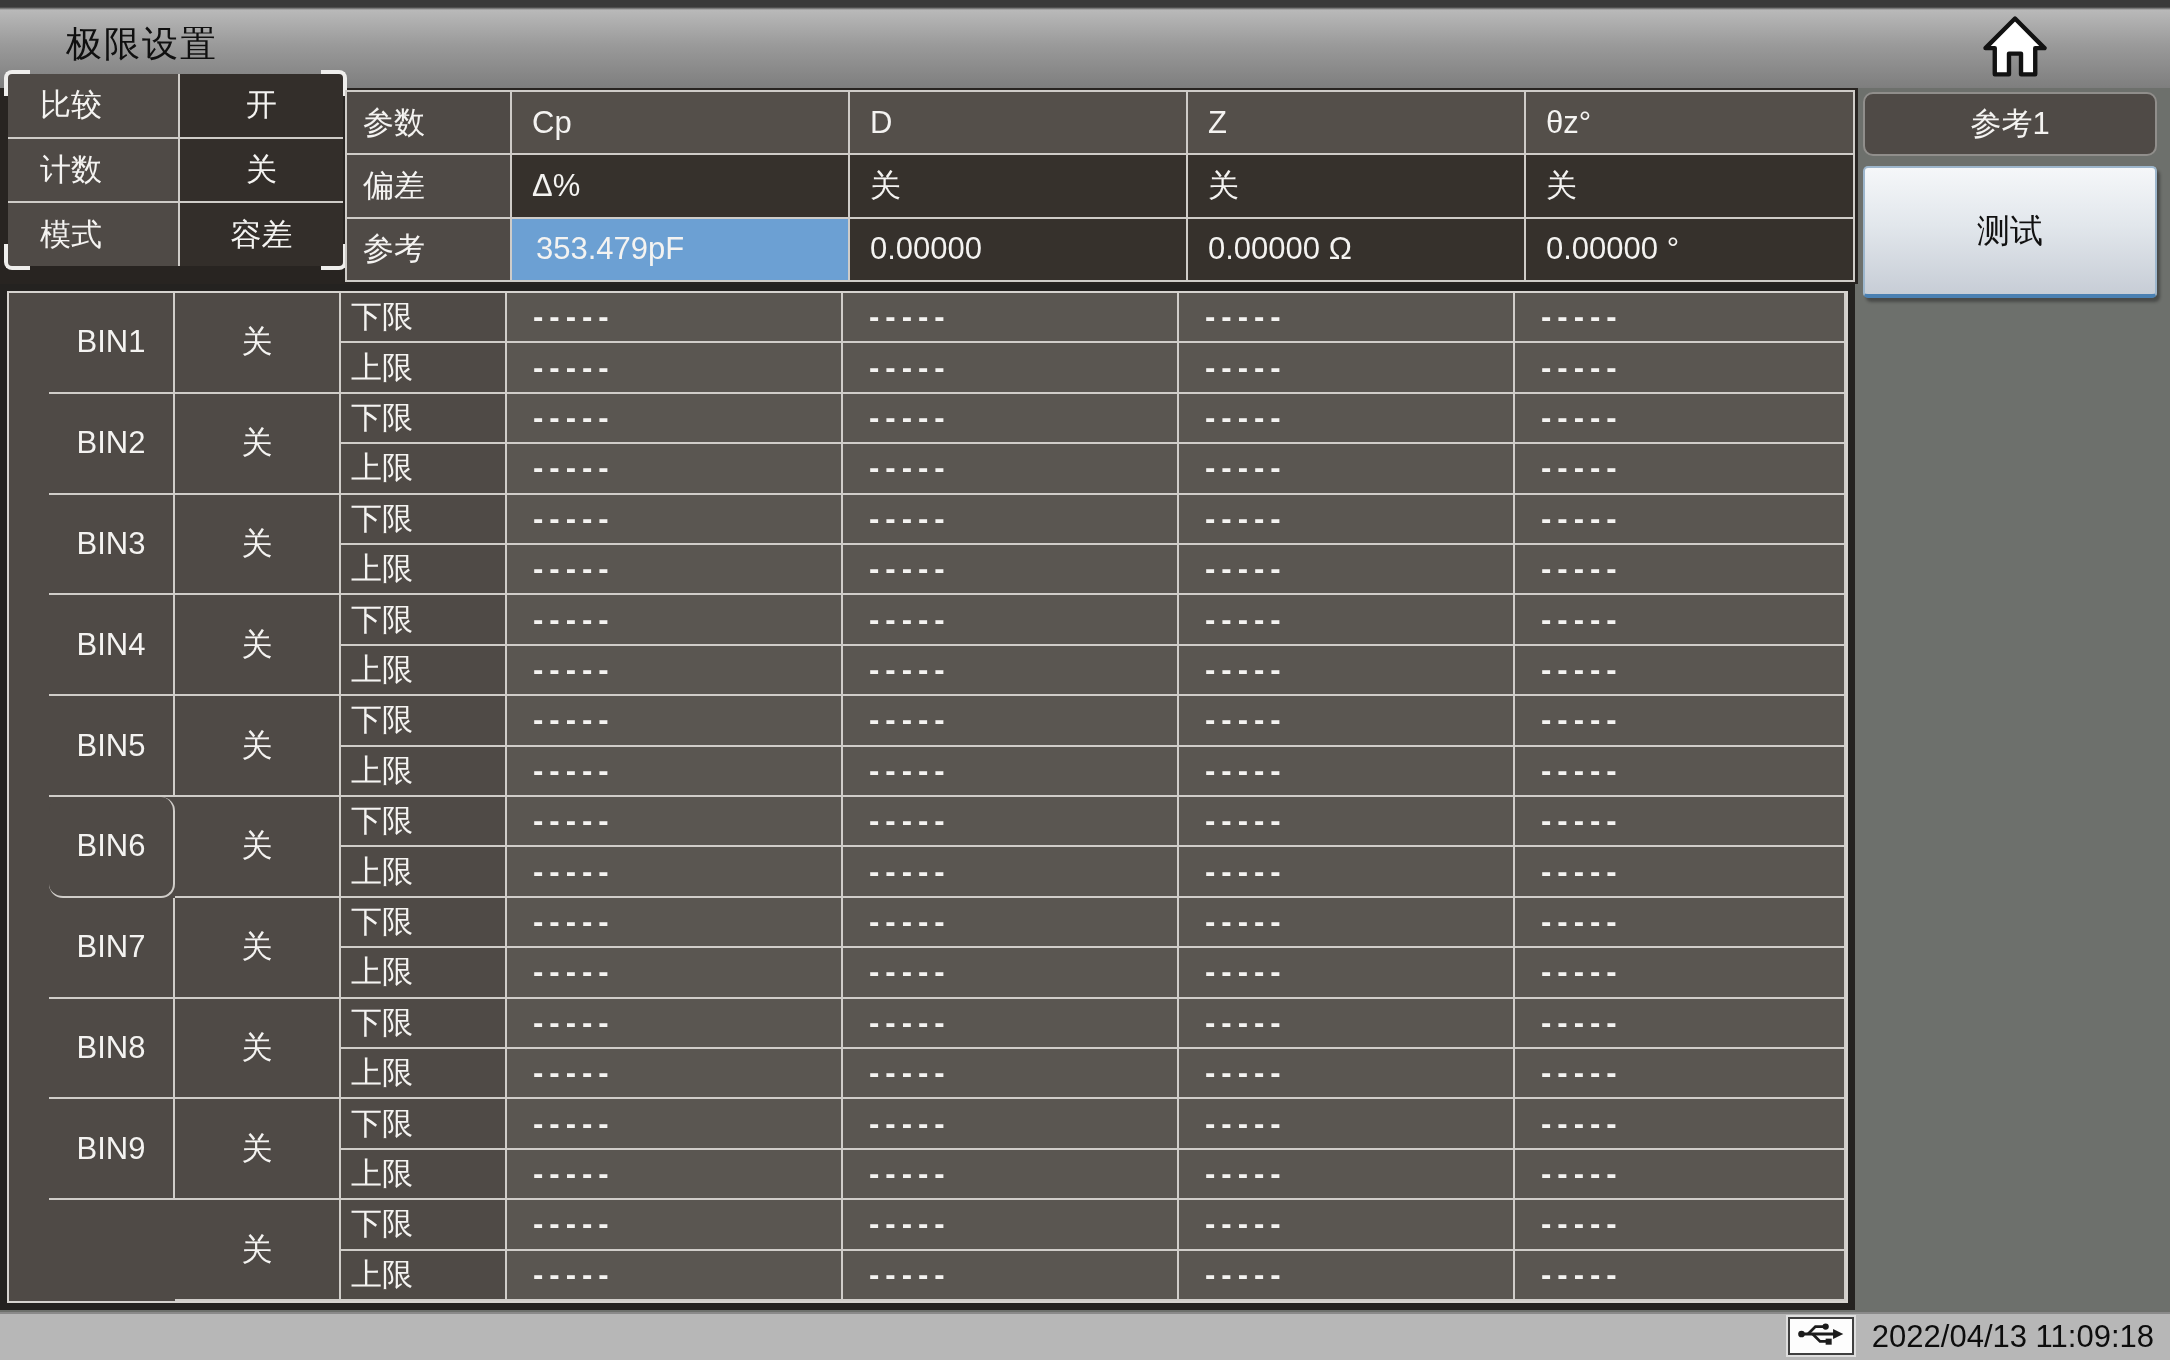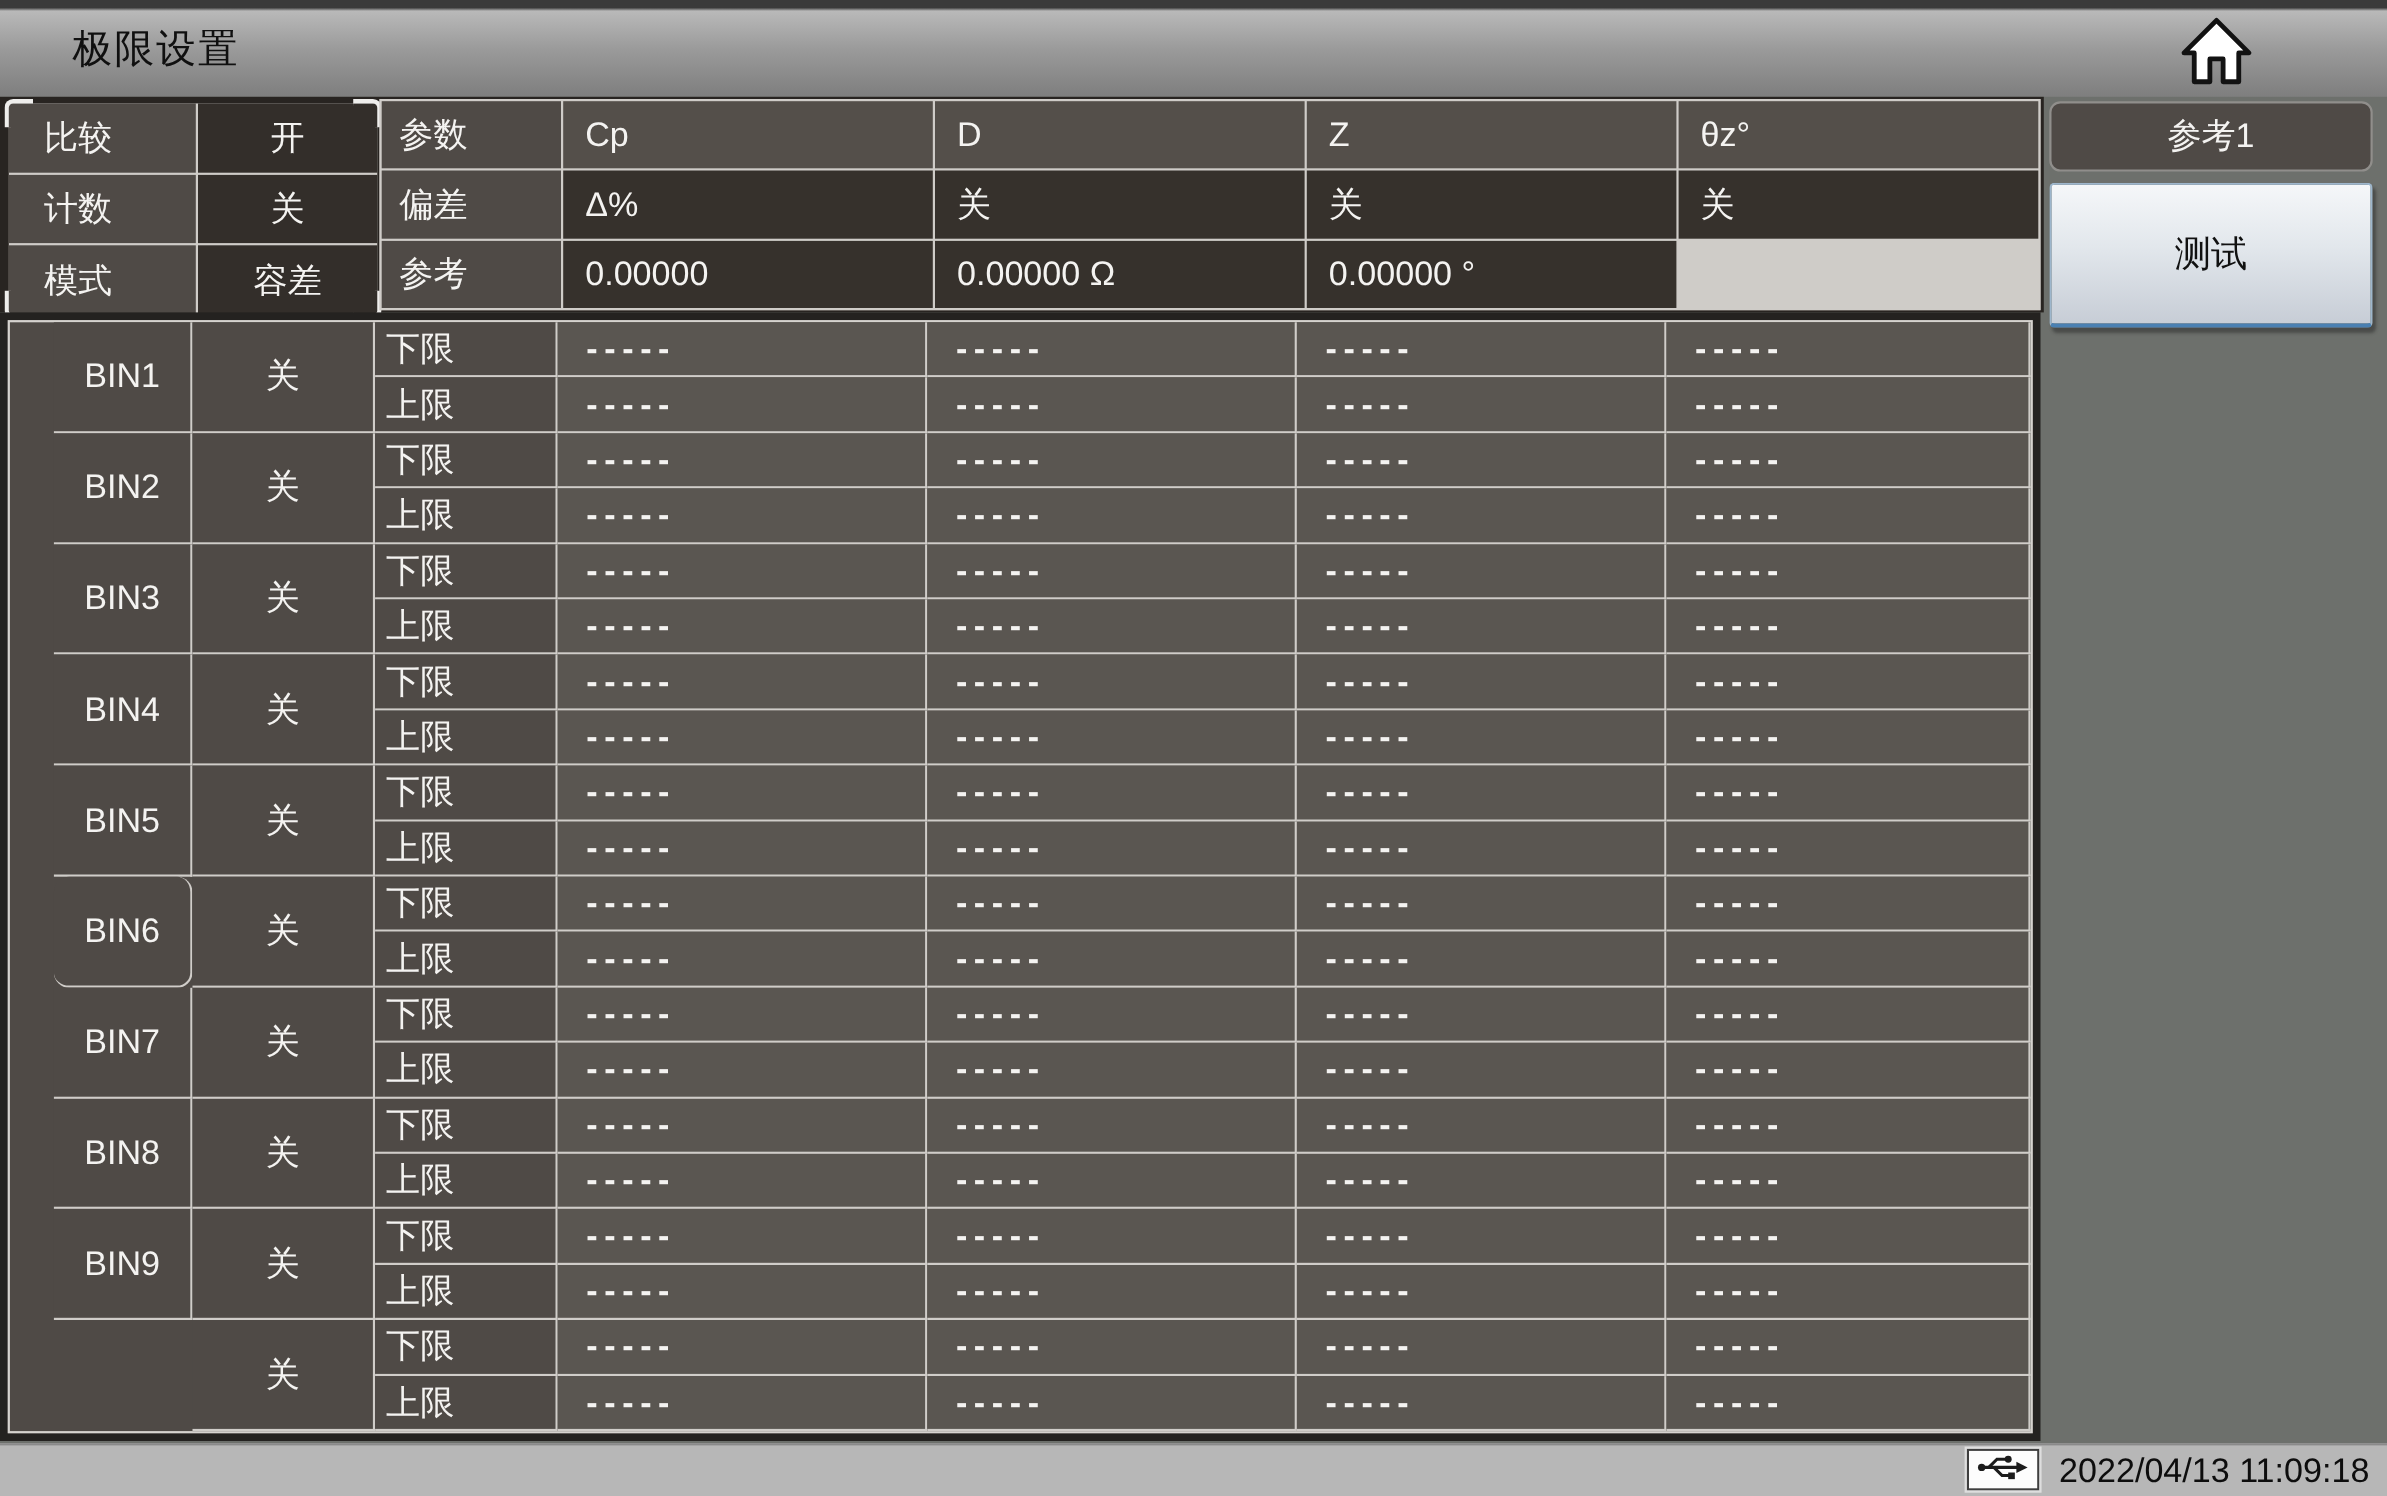--- a/index.html
+++ b/index.html
@@ -15,21 +15,21 @@
     background:linear-gradient(180deg,#3a3a3a 0px,#3a3a3a 7px,#b9b9b9 10px,#9a9a9a 45px,#7e7e7e 88px);
   }
   .title{
     position:absolute; left:66px; top:20px;
     font-size:36px; color:#101010; letter-spacing:2px;
   }
   .home-btn{position:absolute; left:1980px; top:12px; width:70px; height:70px; cursor:pointer;}
   
   .backdrop{position:absolute; left:0; top:88px; width:1858px; height:196px; background:#282421;}
   
-  .cmp-wrap{position:absolute; left:8px; top:94px; width:335px; height:192px;}
+  .cmp-wrap{position:absolute; left:8px; top:74px; width:335px; height:192px;}
   .cmp-grid{
     position:absolute; inset:0; display:grid;
     grid-template-columns:170px 1fr; grid-template-rows:1fr 1fr 1fr;
     gap:2px; background:#cfccc8;
   }
   .cmp-label{background:#4f4a46; color:#f4f3f1; font-size:31px; display:flex; align-items:center; padding-left:32px;}
   .cmp-value{background:#332e2a; color:#f4f3f1; font-size:31px; display:flex; align-items:center; justify-content:center;}
   .corner{position:absolute; width:22px; height:22px; border:4px solid #efeeec;}
   .corner.tl{left:-4px; top:-4px;  border-right:none; border-bottom:none; border-top-left-radius:8px;}
   .corner.tr{right:-4px; top:-4px; border-left:none;  border-bottom:none; border-top-right-radius:8px;}
@@ -144,20 +144,21 @@
     <div class="pt-head">Z</div>
     <div class="pt-head no-br">θz°</div>
 
     <div class="pt-label">偏差</div>
     <div class="pt-dark">Δ%</div>
     <div class="pt-dark">关</div>
     <div class="pt-dark">关</div>
     <div class="pt-dark">关</div>
 
     <div class="pt-label">参考</div>
+    <div class="pt-blue">353.479pF</div>
     <div class="pt-dark">0.00000</div>
     <div class="pt-dark">0.00000 Ω</div>
     <div class="pt-dark">0.00000 °</div>
   </div>
 
   <div class="bin-outer">
     <div class="bin-grid">
         <div class="c-name grp-end" style="grid-area: 1 / 1 / span 2;">BIN1</div>
         <div class="c-state grp-end" style="grid-area: 1 / 2 / span 2;">关</div>
         <div class="c-lim" style="grid-area: 1 / 3;">下限</div>

